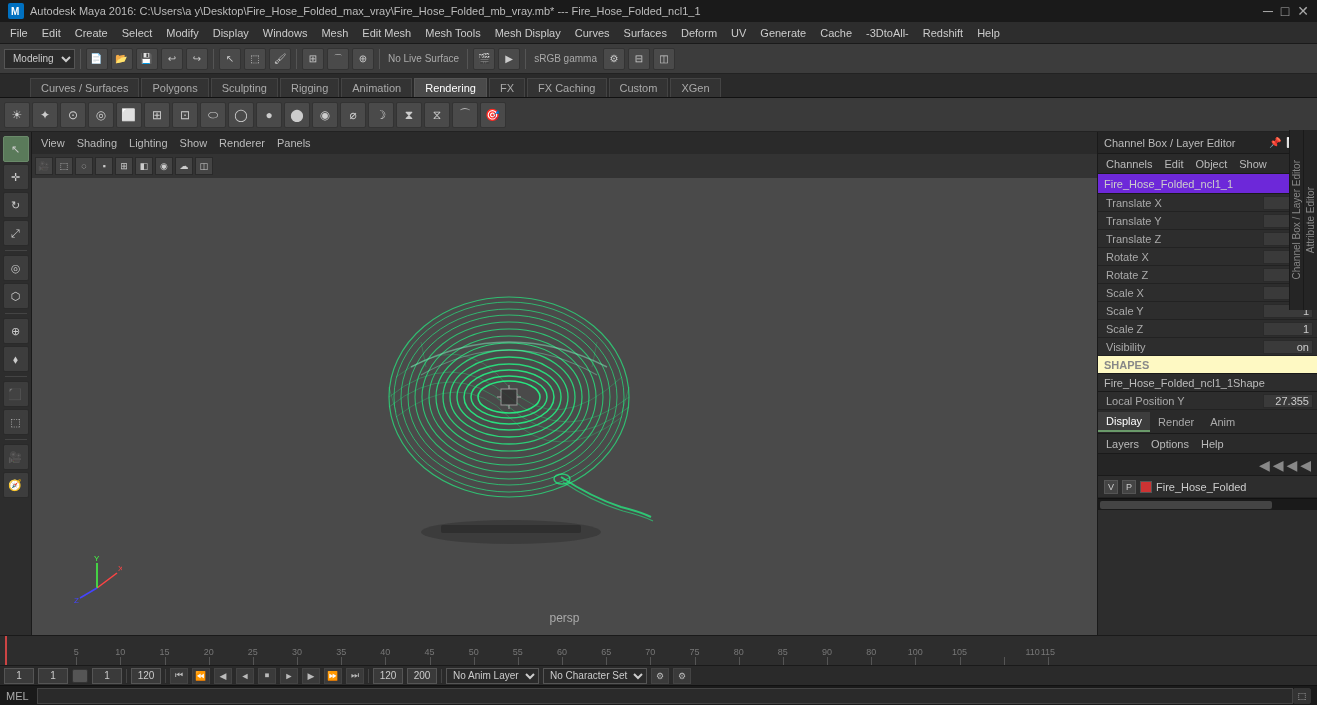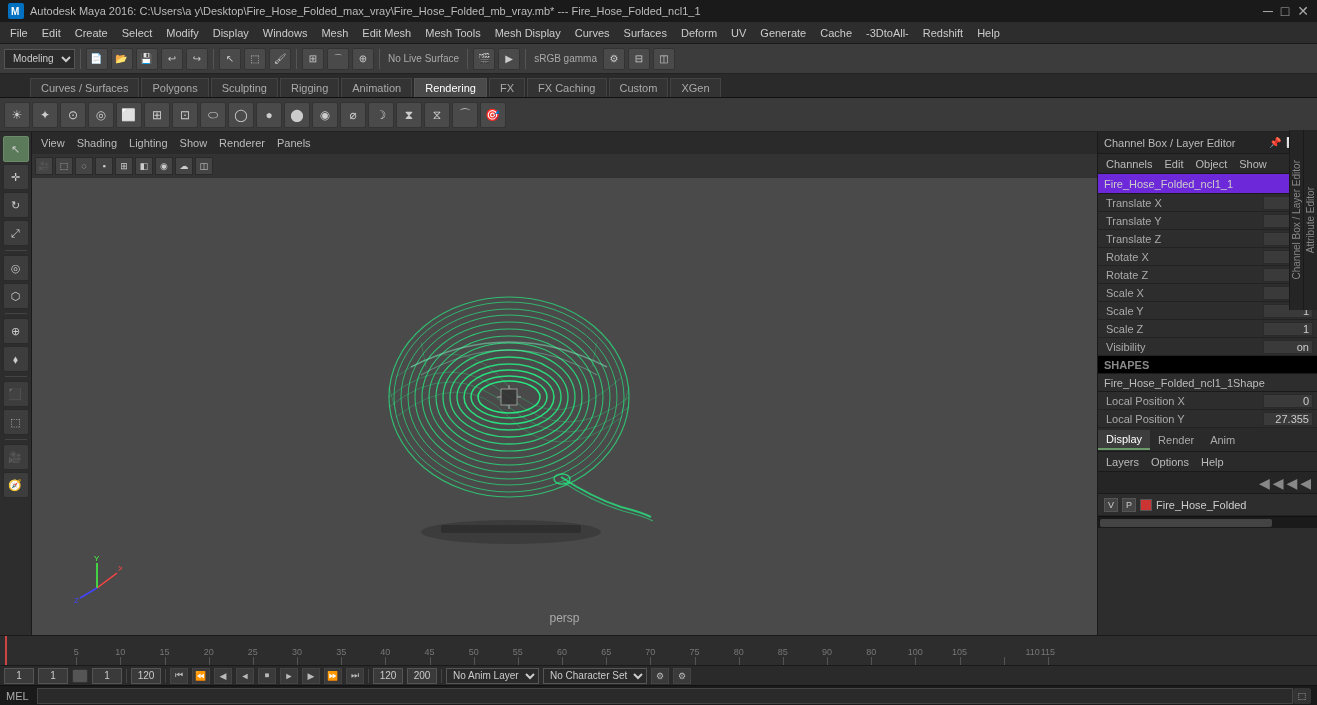--- a/index.html
+++ b/index.html
@@ -266,21 +266,21 @@
       width: 50px;
       font-size: 11px;
       color: #ccc;
       text-align: right;
       background: #3a3a3a;
       padding: 0 3px;
       border: 1px solid #2a2a2a;
     }
     .section-header {
       height: 18px;
-      background: #000000;
+      background: #fef9c3;
       display: flex;
       align-items: center;
       padding: 0 6px;
       font-size: 11px;
       color: #888;
       border-bottom: 1px solid #1a1a1a;
       font-weight: bold;
     }
     .shape-name {
       height: 18px;
@@ -704,24 +704,20 @@
       <span class="channel-value">1</span>
     </div>
         <div class="channel-row">
       <span class="channel-label">Visibility</span>
       <span class="channel-value">on</span>
     </div>
       </div>
     <div class="section-header">SHAPES</div>
     <div class="shape-name">Fire_Hose_Folded_ncl1_1Shape</div>
     <div id="shape-channels-list">
-    <div class="channel-row">
-      <span class="channel-label">Local Position X</span>
-      <span class="channel-value">0</span>
-    </div>
         <div class="channel-row">
       <span class="channel-label">Local Position Y</span>
       <span class="channel-value">27.355</span>
     </div>
       </div>
 
     <div id="display-tabs">
     <div class="disp-tab active">Display</div>
         <div class="disp-tab">Render</div>
         <div class="disp-tab">Anim</div>

